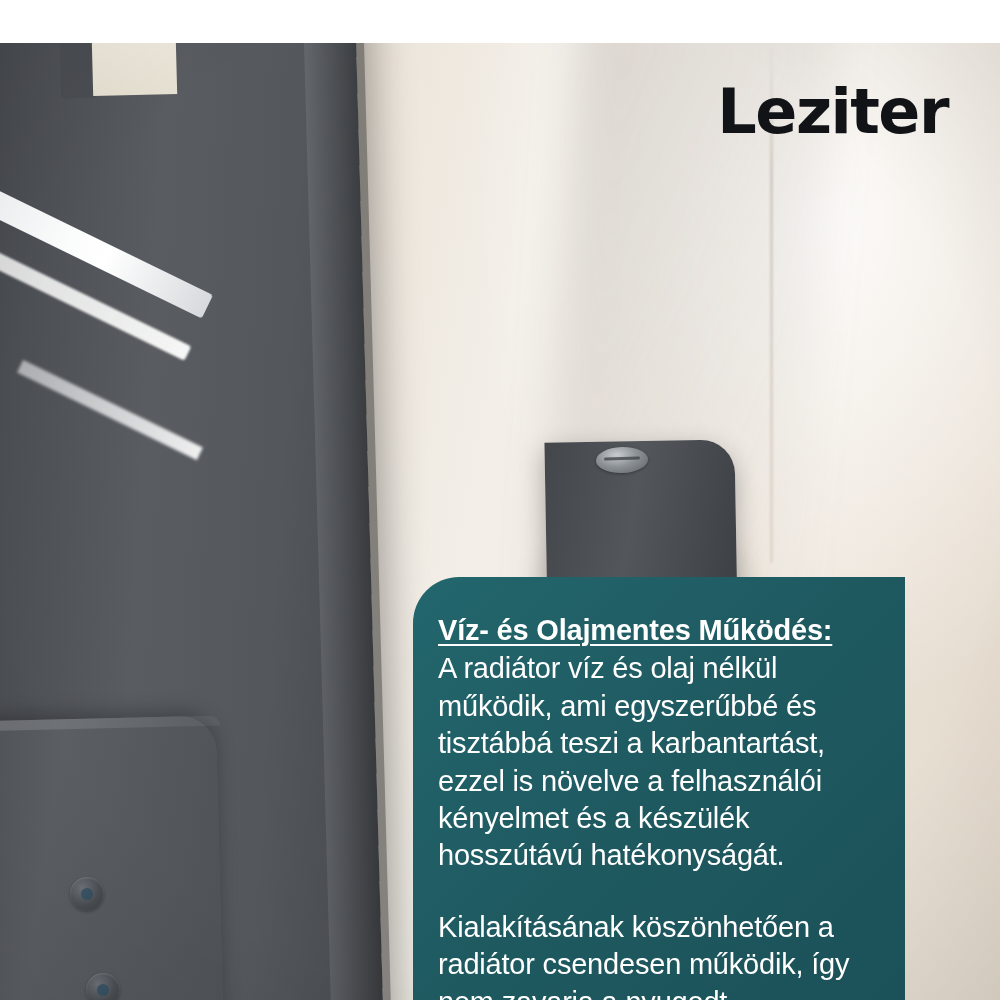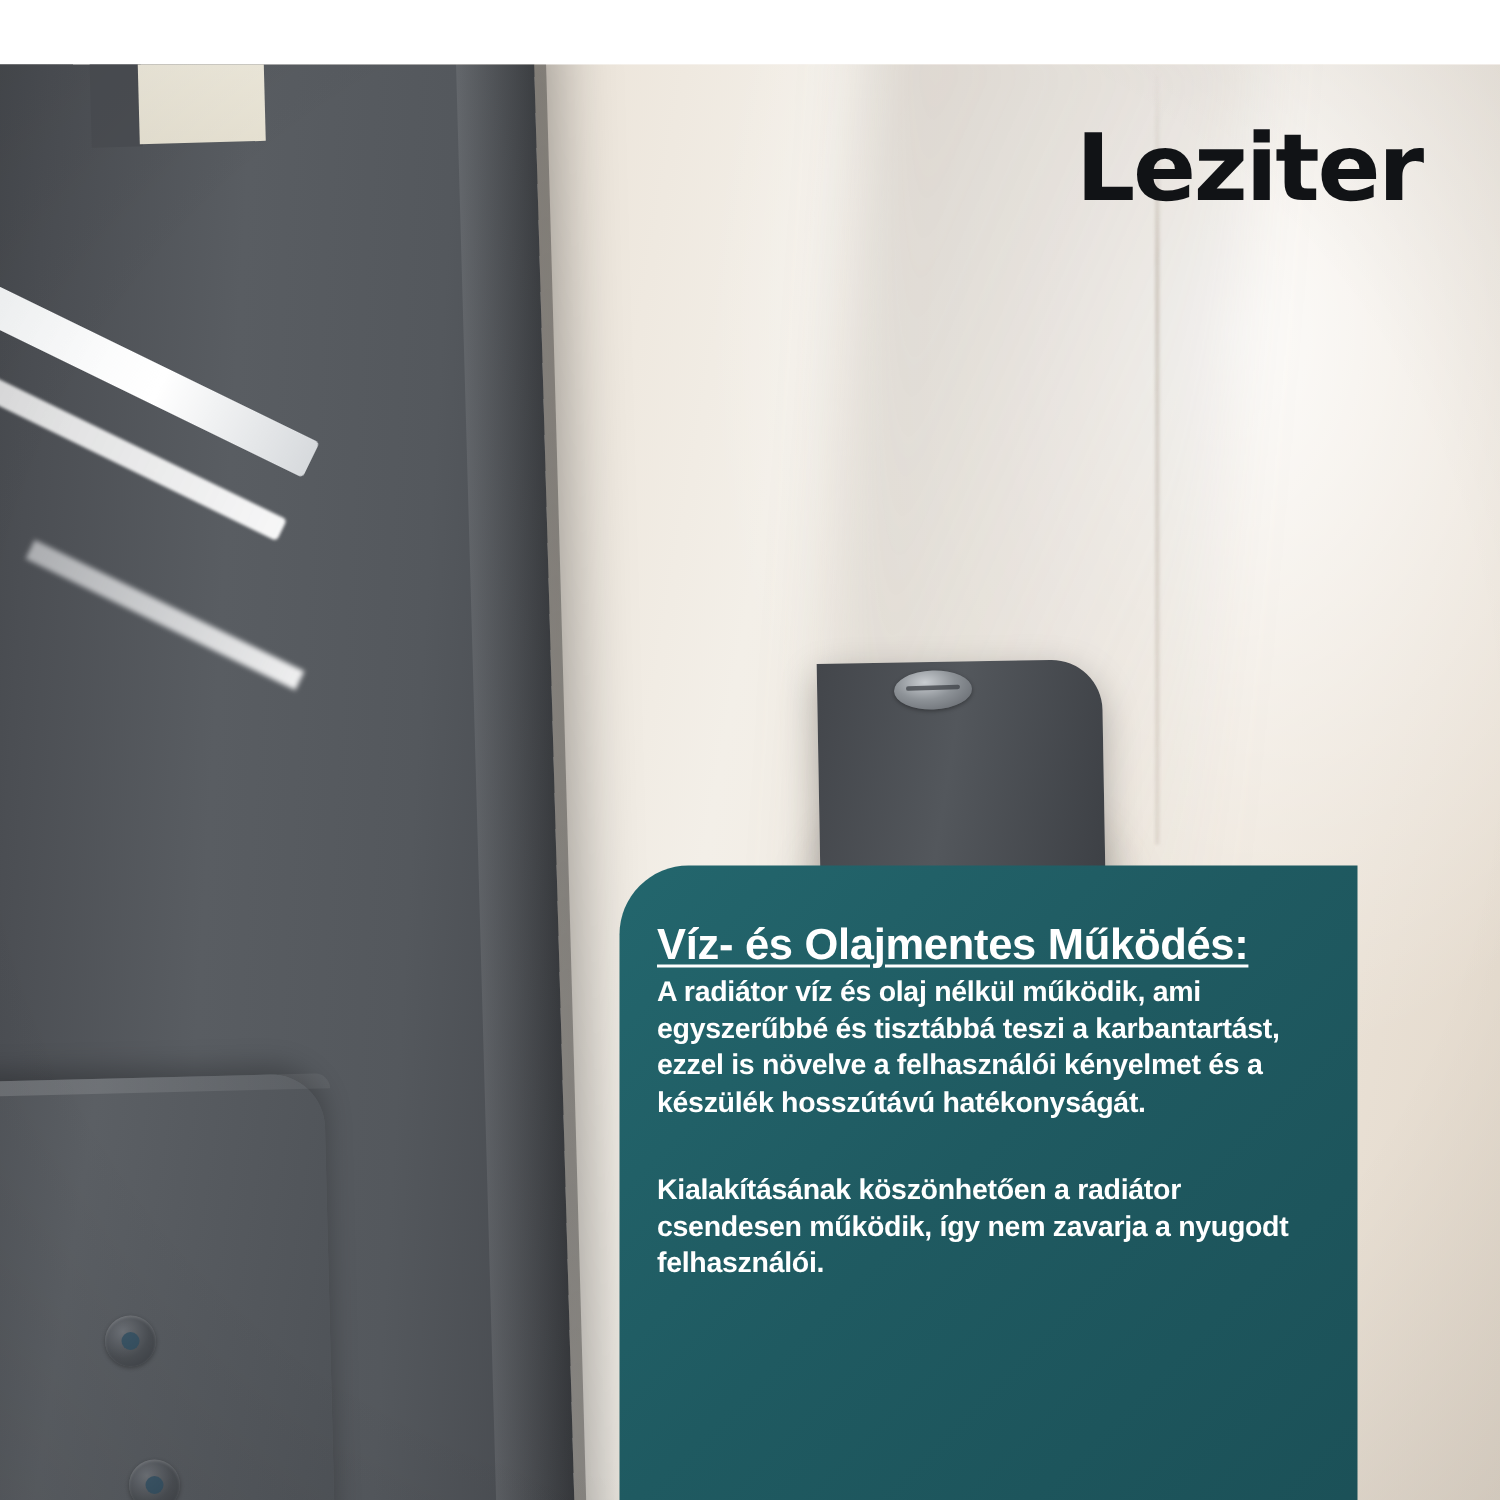--- a/index.html
+++ b/index.html
@@ -233,22 +233,22 @@
     font-size: 29px;
     font-weight: 700;
     text-decoration: underline;
     text-underline-offset: 4px;
     text-decoration-thickness: 2px;
     line-height: 1.22;
     letter-spacing: -0.2px;
   }
   .card p {
     margin: 0;
-    font-size: 19px;
-    font-weight: 700;
+    font-size: 29px;
+    font-weight: 400;
     line-height: 1.29;
     letter-spacing: -0.2px;
   }
   .block-2 { margin-top: 34px; }
 </style>
 </head>
 <body>
 
 <div class="canvas">
 

